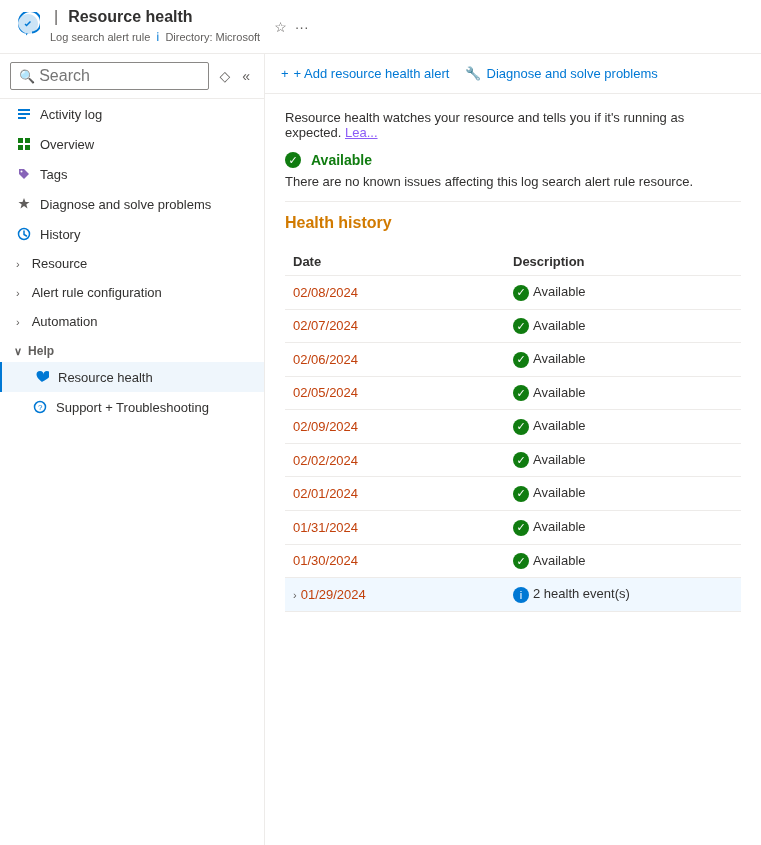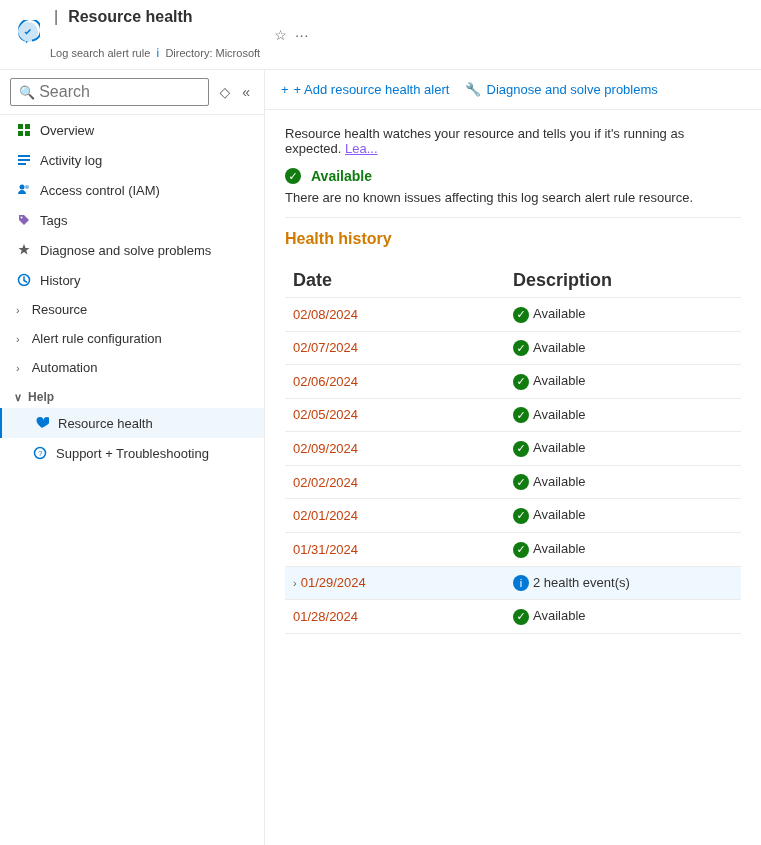--- a/index.html
+++ b/index.html
@@ -5,21 +5,21 @@
     * { box-sizing: border-box; margin: 0; padding: 0; }
     body { font-family: 'Segoe UI', Arial, sans-serif; font-size: 13px; color: #323130; background: #fff; display: flex; flex-direction: column; height: 845px; overflow: hidden; }
 
     
     .header { display: flex; align-items: center; padding: 8px 16px; border-bottom: 1px solid #edebe9; background: #fff; gap: 10px; min-height: 52px; }
     .header-icon { color: #0078d4; font-size: 22px; }
     .header-title-block { display: flex; flex-direction: column; }
     .header-resource-name { font-size: 16px; font-weight: 600; color: #323130; display: flex; align-items: center; gap: 6px; }
     .header-separator { color: #605e5c; font-weight: 300; margin: 0 4px; }
     .header-page-title { font-size: 16px; font-weight: 600; color: #323130; }
-    .header-meta { font-size: 11px; color: #605e5c; display: flex; align-items: center; gap: 6px; margin-top: 18px; }
+    .header-meta { font-size: 11px; color: #605e5c; display: flex; align-items: center; gap: 6px; margin-top: 2px; }
     .header-meta-icon { color: #0078d4; font-size: 12px; }
     .header-actions { display: flex; align-items: center; gap: 8px; margin-left: 4px; }
     .star-icon, .more-icon { color: #605e5c; cursor: pointer; font-size: 14px; }
 
     
     .main-layout { display: flex; flex: 1; overflow: hidden; }
 
     
     .sidebar { width: 265px; min-width: 265px; background: #fff; border-right: 1px solid #edebe9; overflow-y: auto; display: flex; flex-direction: column; }
     .search-bar { padding: 8px 10px; border-bottom: 1px solid #edebe9; display: flex; align-items: center; gap: 6px; }
@@ -44,21 +44,21 @@
 
     .status-row { display: flex; align-items: center; gap: 6px; margin-bottom: 6px; }
     .status-available { color: #107c10; font-weight: 600; font-size: 14px; }
     .status-msg { font-size: 13px; color: #323130; margin-bottom: 12px; }
 
     .divider { border: none; border-top: 1px solid #edebe9; margin: 12px 0; }
 
     .section-title { font-size: 16px; font-weight: 600; color: #323130; margin-bottom: 16px; color: #d17a00; }
 
     .health-table { width: 100%; border-collapse: collapse; }
-    .health-table th { text-align: left; font-size: 18px; font-weight: 600; color: #323130; padding: 6px 8px; border-bottom: 1px solid #edebe9; }
+    .health-table th { text-align: left; font-size: 13px; font-weight: 600; color: #323130; padding: 6px 8px; border-bottom: 1px solid #edebe9; }
     .health-table td { padding: 8px 8px; font-size: 13px; border-bottom: 1px solid #edebe9; vertical-align: middle; }
     .health-table tr.expanded { background: #f0f8ff; padding-left: 43px; }
 
     .col-date { width: 220px; color: #0078d4; }
     .col-date-text { color: #c2410c; }
     .col-desc { }
 
     .check-icon { display: inline-flex; align-items: center; justify-content: center; width: 16px; height: 16px; background: #107c10; border-radius: 50%; color: #fff; font-size: 11px; margin-right: 4px; vertical-align: middle; }
     .info-icon { display: inline-flex; align-items: center; justify-content: center; width: 16px; height: 16px; background: #0078d4; border-radius: 50%; color: #fff; font-size: 11px; margin-right: 4px; vertical-align: middle; }
 
@@ -106,52 +106,42 @@
         <span style="color:#605e5c;margin-right:4px;font-size:13px;">🔍</span>
         <input type="text" placeholder="Search" style="">
       </div>
       <div class="search-actions">
         <button class="icon-btn" title="Collapse">◇</button>
         <button class="icon-btn" title="Collapse panel">«</button>
       </div>
     </div>
 
     <div class="nav-item">
+      <span class="nav-icon" style="color:#0078d4;">
+        <svg width="14" height="14" viewBox="0 0 14 14">
+            <rect x="1" y="2" width="12" height="2" fill="#0078d4"></rect>
+            <rect x="1" y="6" width="12" height="2" fill="#0078d4"></rect>
+            <rect x="1" y="10" width="8" height="2" fill="#0078d4"></rect>
+          </svg>
+      </span>
+      <span>Activity log</span>
+    </div>
+
+    <div class="nav-item">
       <span class="nav-icon" style="color:#107c10;">
         <svg width="14" height="14" viewBox="0 0 14 14">
             <rect x="1" y="1" width="5" height="5" fill="#107c10"></rect>
             <rect x="8" y="1" width="5" height="5" fill="#107c10"></rect>
             <rect x="1" y="8" width="5" height="5" fill="#107c10"></rect>
             <rect x="8" y="8" width="5" height="5" fill="#107c10"></rect>
           </svg>
       </span>
       <span>Overview</span>
     </div>
 
-    <div class="nav-item">
-      <span class="nav-icon" style="color:#0078d4;">
-        <svg width="14" height="14" viewBox="0 0 14 14">
-            <rect x="1" y="2" width="12" height="2" fill="#0078d4"></rect>
-            <rect x="1" y="6" width="12" height="2" fill="#0078d4"></rect>
-            <rect x="1" y="10" width="8" height="2" fill="#0078d4"></rect>
-          </svg>
-      </span>
-      <span>Activity log</span>
-    </div>
-
-    <div class="nav-item">
-      <span class="nav-icon" style="color:#0078d4;">
-        <svg width="14" height="14" viewBox="0 0 14 14">
-            <circle cx="5" cy="4" r="2.5" fill="#0078d4"></circle>
-            <circle cx="10" cy="4" r="2" fill="#0078d4" opacity="0.5"></circle>
-            <path d="M1 11c0-2.2 1.8-4 4-4s4 1.8 4 4" fill="#0078d4"></path>
-          </svg>
-      </span>
-      <span>Access control (IAM)</span>
-    </div>
 
     <div class="nav-item">
       <span class="nav-icon" style="color:#8764b8;">
         <svg width="14" height="14" viewBox="0 0 14 14">
             <path d="M2 2h5l5 5-5 5-5-5V2z" fill="#8764b8"></path>
             <circle cx="4.5" cy="4.5" r="1" fill="white"></circle>
           </svg>
       </span>
       <span>Tags</span>
     </div>
@@ -277,25 +267,25 @@
               <td class="col-desc"><span class="check-icon">✓</span><span class="desc-available">Available</span></td>
             </tr>
             <tr>
               <td class="col-date"><span class="col-date-text">02/01/2024</span></td>
               <td class="col-desc"><span class="check-icon">✓</span><span class="desc-available">Available</span></td>
             </tr>
             <tr>
               <td class="col-date"><span class="col-date-text">01/31/2024</span></td>
               <td class="col-desc"><span class="check-icon">✓</span><span class="desc-available">Available</span></td>
             </tr>
+            <tr>
+              <td class="col-date"><span class="col-date-text">01/30/2024</span></td>
+              <td class="col-desc"><span class="check-icon">✓</span><span class="desc-available">Available</span></td>
+            </tr>
             <tr class="expanded">
               <td class="col-date"><button class="expand-btn">›</button><span class="col-date-text">01/29/2024</span></td>
               <td class="col-desc"><span class="info-icon">i</span><span class="desc-events">2 health event(s)</span></td>
             </tr>
-            <tr>
-              <td class="col-date"><span class="col-date-text">01/28/2024</span></td>
-              <td class="col-desc"><span class="check-icon">✓</span><span class="desc-available">Available</span></td>
-            </tr>
           </tbody>
       </table>
     </div>
   </div>
 </div>
 
 </body></html>

